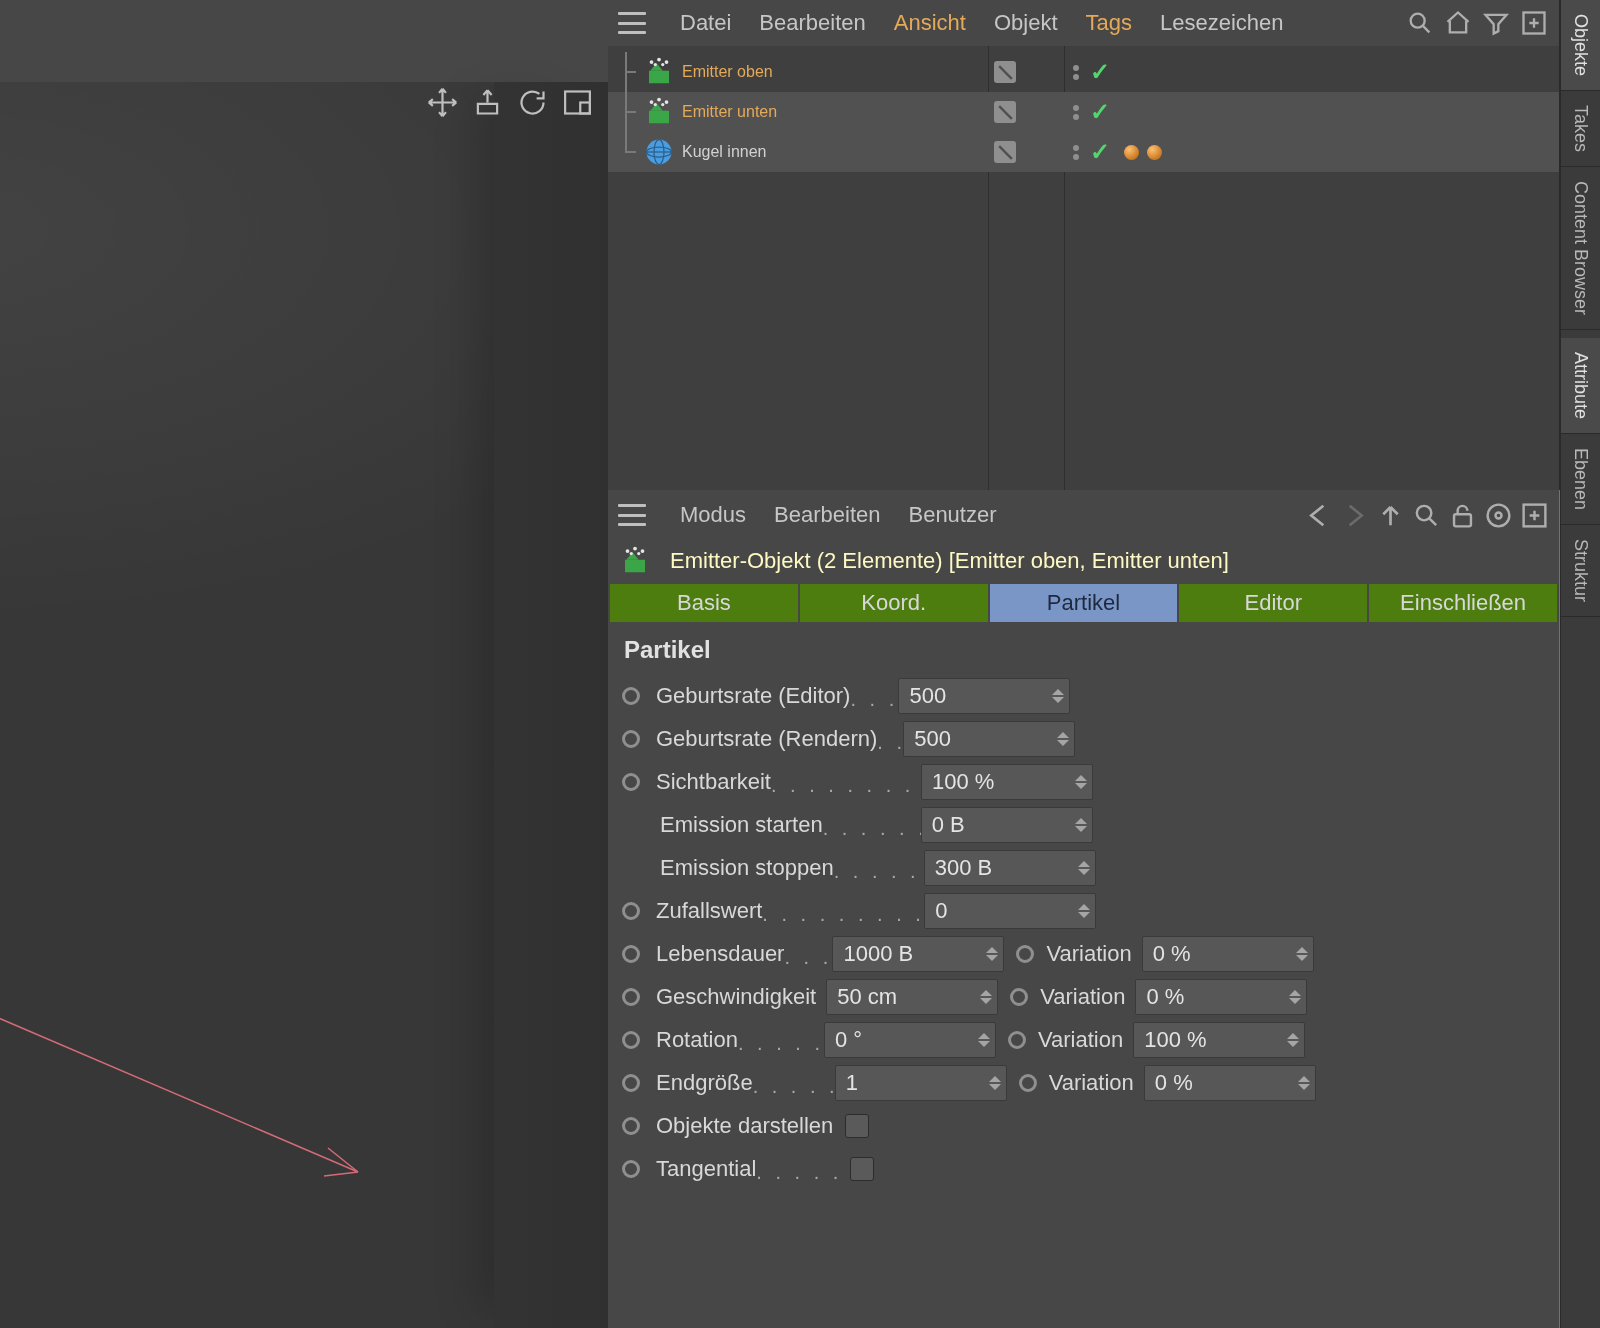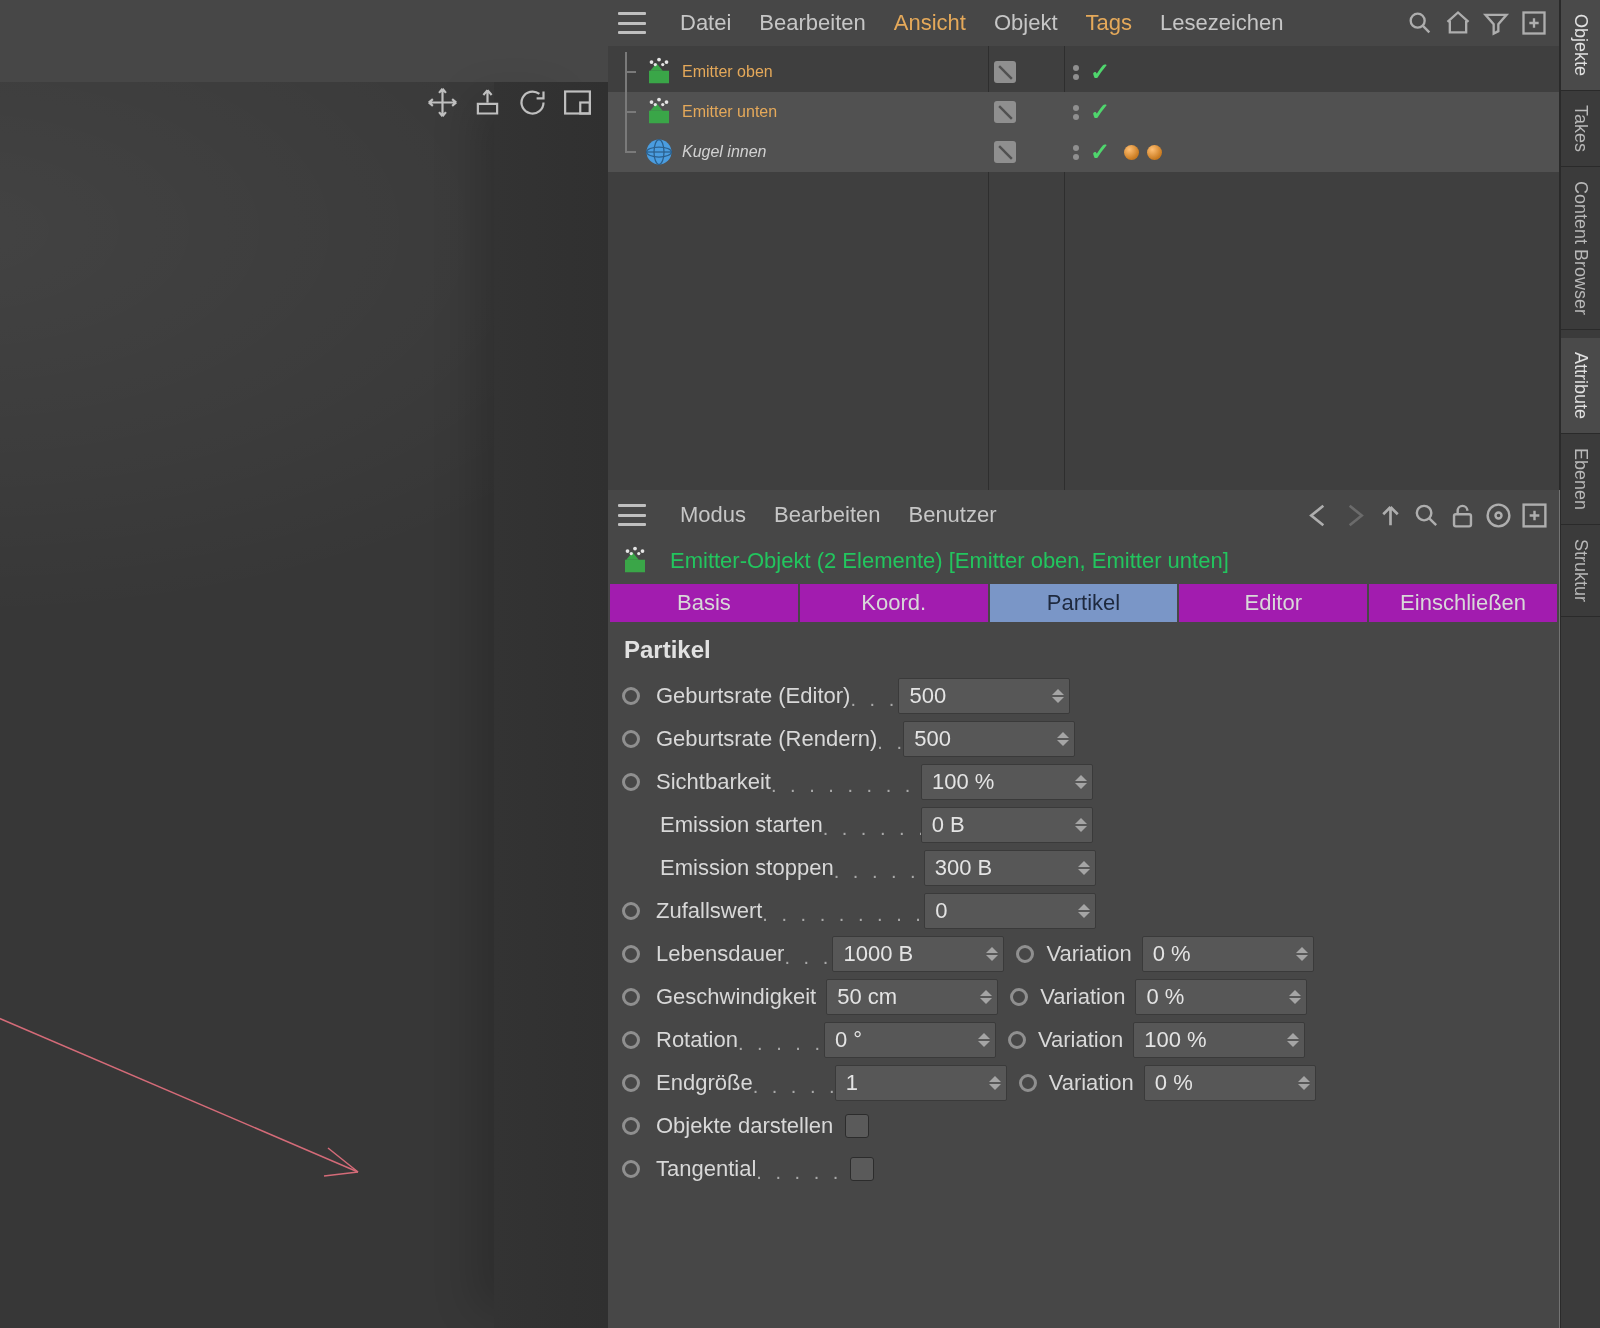--- a/index.html
+++ b/index.html
@@ -46,46 +46,46 @@
   .om-icon { width: 30px; height: 30px; display: flex; align-items: center; justify-content: center; color: #aeaeae; }
   .om-icon svg { width: 28px; height: 28px; }
 
   .om-tree { flex: 1; background: #3f3f3f; padding-top: 6px; }
   .om-row { height: 40px; display: flex; align-items: center; position: relative; }
   .om-row.sel { background: #515151; }
   .om-guide { width: 36px; display: flex; justify-content: center; }
   .om-guide svg { width: 20px; height: 40px; }
   .om-objicon { width: 30px; height: 30px; margin-right: 8px; display: flex; align-items: center; justify-content: center; }
   .om-name { color: #e5a95a; font-size: 16px; }
-  .om-name.white { color: #d2d2d2; font-style: italic; }
+  .om-name.white { color: #d2d2d2; }
   .om-col2 { position: absolute; left: 386px; display: flex; align-items: center; gap: 8px; }
   .om-col3 { position: absolute; left: 462px; display: flex; align-items: center; gap: 8px; }
   .om-layerbox { width: 22px; height: 22px; background: #8f8f8f; border-radius: 3px; display: flex; align-items: center; justify-content: center; }
   .om-layerbox svg { width: 19px; height: 19px; }
   .om-dots { width: 12px; display: flex; flex-direction: column; gap: 3px; align-items: center; }
   .om-dots div { width: 6px; height: 6px; border-radius: 50%; background: #8f8f8f; }
   .om-check { color: #4fd66d; font-size: 24px; font-weight: bold; }
   .om-tagball { width: 15px; height: 15px; border-radius: 50%; background: radial-gradient(circle at 35% 30%, #ffbf73, #c97a1f 70%); }
   .om-colsep { position: absolute; top: 0; bottom: 0; width: 1px; background: #2e2e2e; }
   .om-colsep.a { left: 380px; } .om-colsep.b { left: 456px; }
 
   
   .attr-manager { flex: 1; background: #474747; display: flex; flex-direction: column; border-right: 1px solid #737373; }
   .am-menubar { height: 50px; display: flex; align-items: center; gap: 28px; padding: 0 10px; }
   .am-icons-right { margin-left: auto; display: flex; gap: 6px; align-items: center; }
   .am-nav { width: 30px; height: 30px; color: #aeaeae; display: flex; align-items: center; justify-content: center; }
   .am-nav.dis { color: #6b6b6b; }
   .am-nav svg { width: 29px; height: 29px; }
 
   .am-header { display: flex; align-items: center; gap: 12px; padding: 6px 12px 8px 12px; }
-  .am-title { color: #22c55e; font-size: 22px; }
+  .am-title { color: #fef9c3; font-size: 22px; }
 
   .am-tabs { display: flex; gap: 2px; padding: 0 2px 2px 2px; }
   .am-tab { flex: 1; height: 38px; display: flex; align-items: center; justify-content: center;
-            background: #a21caf; color: #d8d8d8; font-size: 22px; }
+            background: #4d7c0f; color: #d8d8d8; font-size: 22px; }
   .am-tab.active { background: #7a96c7; color: #1e293e; }
 
   .am-body { flex: 1; padding: 10px 14px 0 14px; overflow: hidden; }
   .am-section-title { font-weight: 700; color: #e1e1e1; font-size: 24px; margin: 2px 0 10px 2px; }
 
   .param-row { display: flex; align-items: center; height: 43px; }
   .anim-dot { width: 18px; height: 18px; border: 3px solid #8f8f8f; border-radius: 50%; margin-right: 16px;
               background: #474747; flex: 0 0 18px; }
   .param-label { color: #d8d8d8; font-size: 22px; white-space: nowrap; position: relative; }
   .dots-fill { flex: 0 0 auto; position: relative; overflow: hidden; height: 22px; }

